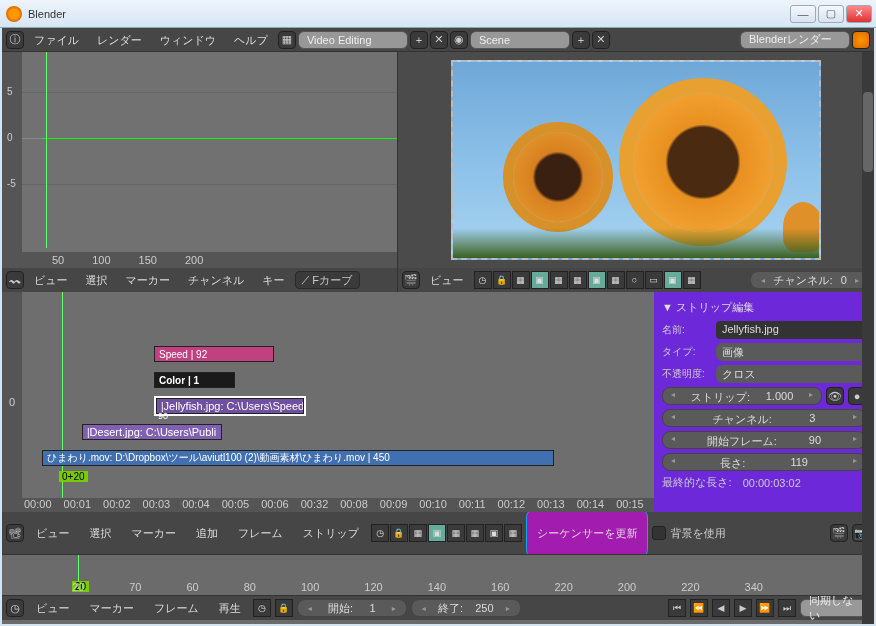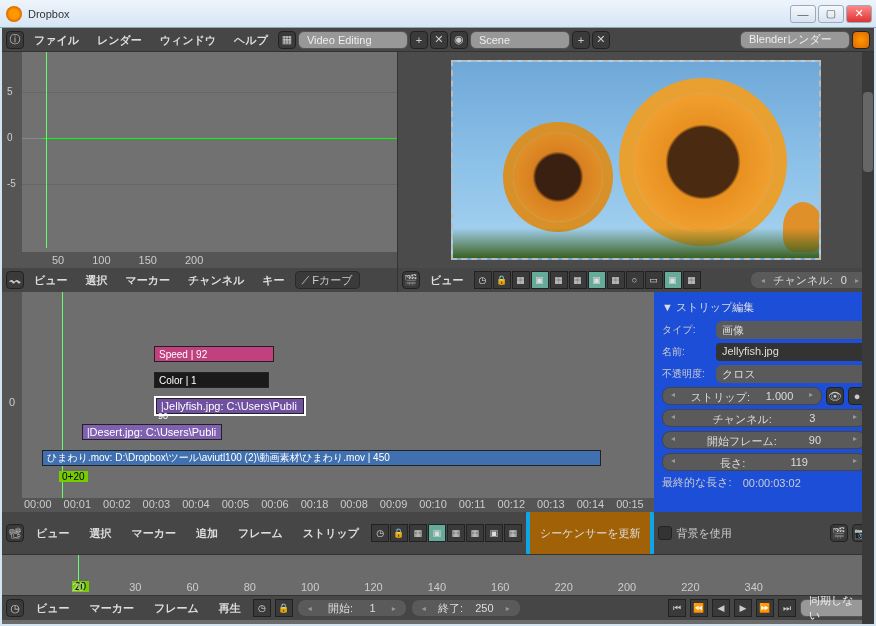--- a/index.html
+++ b/index.html
@@ -6,21 +6,21 @@
 body { width:876px; height:626px; background:#d4e4f0; overflow:hidden; }
 .titlebar { height:28px; background:linear-gradient(#eef4fb,#d6e5f5); border-bottom:1px solid #8aa; display:flex; align-items:center; padding:0 4px; }
 .titlebar .logo { width:16px; height:16px; background:radial-gradient(circle,#f90 40%,#d60 70%); border-radius:50%; margin:0 6px 0 2px; }
 .titlebar .title { color:#333; flex:1; }
 .winbtns { display:flex; gap:2px; margin-left:auto; }
 .winbtn { width:26px; height:18px; background:linear-gradient(#f5f8fc,#d8e4f0); border:1px solid #9ab; border-radius:3px; display:flex; align-items:center; justify-content:center; color:#555; }
 .winbtn.close { background:linear-gradient(#f88,#d33); color:#fff; }
 .app { width:872px; height:596px; margin:0 2px; background:#6b6b6b; color:#ddd; position:relative; }
 .topbar { height:24px; background:#464646; display:flex; align-items:center; padding:0 4px; gap:2px; border-bottom:1px solid #333; }
 .hdrbtn { height:18px; background:#3a3a3a; border:1px solid #2a2a2a; border-radius:4px; display:flex; align-items:center; padding:0 6px; color:#ccc; }
-.menuitem { padding:8px 8px; color:#ddd; line-height:24px;font-weight:bold; }
+.menuitem { padding:8px 8px; color:#ddd; line-height:24px; }
 .selbox { height:18px; background:#989898; border-radius:6px; padding:0 8px; display:flex; align-items:center; color:#eee; border:1px solid #555; }
 .smbtn { width:18px; height:18px; background:#3a3a3a; border:1px solid #222; border-radius:4px; display:flex; align-items:center; justify-content:center; color:#ccc; }
 .row2 { height:216px; display:flex; background:#5a5a5a; }
 .graph { flex:0 0 396px; background:#717171; position:relative; border-right:1px solid #333; }
 .graph .axisv { position:absolute; left:0; top:0; width:20px; height:100%; background:#555; }
 .graph .gridh { position:absolute; left:20px; right:0; border-top:1px solid #666; }
 .graph .axlab { position:absolute; left:5px; color:#ccc; font-size:10px; }
 .graph .curveline { position:absolute; left:40px; right:0; top:86px; border-top:1px solid #0f0; }
 .graph .playhead { position:absolute; top:0; bottom:20px; left:44px; width:1px; background:#6f6; }
 .graph .frameflag { position:absolute; bottom:4px; left:40px; background:#7c0; color:#000; padding:0 4px; font-size:10px; }
@@ -38,54 +38,54 @@
 .iconrow { display:flex; gap:1px; }
 .tico { width:18px; height:18px; background:#3a3a3a; border:1px solid #222; display:flex; align-items:center; justify-content:center; font-size:9px; }
 .tico.hl { background:#6a9; }
 .numfield { height:18px; background:#5a5a5a; border-radius:8px; padding:0 10px; display:flex; align-items:center; justify-content:space-between; min-width:80px; color:#ddd; border:1px solid #444; }
 .numfield .arr { color:#999; font-size:8px; }
 .seqarea { height:220px; display:flex; clear:both; }
 .seqleft { width:20px; background:#555; display:flex; align-items:center; justify-content:center; color:#ccc; }
 .seqmain { flex:1; background:#6e6e6e; position:relative; }
 .strip { position:absolute; height:16px; border:1px solid #222; display:flex; align-items:center; padding:0 4px; font-size:10px; color:#fff; overflow:hidden; white-space:nowrap; }
 .strip.speed { background:#c04080; top:54px; left:132px; width:120px; }
-.strip.color { background:#1a1a1a; top:80px; left:132px; width:115px; }
+.strip.color { background:#1a1a1a; top:80px; left:132px; width:81px;font-weight:bold; }
 .strip.jelly { background:#7050a0; top:106px; left:134px; width:148px; outline:2px solid #fff; }
 .strip.desert { background:#8060b0; top:132px; left:60px; width:140px; }
-.strip.mov { background:#4070b0; top:158px; left:20px; width:559px; }
+.strip.mov { background:#4070b0; top:158px; left:20px; width:512px; }
 .seqframe { position:absolute; bottom:30px; left:37px; background:#7c0; color:#000; padding:0 3px; font-size:10px; }
 .seqmain .playhead { position:absolute; top:0; bottom:14px; left:40px; width:1px; background:#6f6; }
 .seqruler { position:absolute; bottom:0; left:0; right:0; height:14px; background:#555; display:flex; gap:12px; font-size:9px; color:#ccc; padding-left:2px; overflow:hidden; }
-.props { width:220px; background:#1d4ed8; padding:6px 8px; overflow-y:auto; }
+.props { width:220px; background:#6d28d9; padding:6px 8px; overflow-y:auto; }
 .props .phdr { color:#ddd; font-size:11px; padding:2px 0 6px; }
 .prow { display:flex; align-items:center; margin-bottom:4px; gap:4px; }
 .prow .lbl { width:50px; color:#ccc; font-size:10px; }
 .pinput { flex:1; background:#333; border-radius:4px; padding:2px 6px; color:#ddd; height:18px; }
 .psel { flex:1; background:#5a5a5a; border-radius:6px; padding:2px 6px; color:#ddd; height:18px; }
 .pnum { background:#5a5a5a; border-radius:8px; padding:2px 8px; color:#ddd; height:18px; display:flex; justify-content:space-between; border:1px solid #444; }
 .pnum .arr { color:#999; font-size:8px; }
 .botseq { height:42px; background:#464646; display:flex; align-items:center; padding:0 4px; gap:4px; clear:both; }
-.pillbtn { background:#a16207; border-radius:8px; padding:16px 10px; border:4px solid #0ea5e9; color:#ddd; }
+.pillbtn { background:#a21caf; border-radius:8px; padding:16px 10px; border:1px solid #0ea5e9; color:#ddd; }
 .cbx { width:14px; height:14px; background:#333; border:1px solid #222; border-radius:3px; }
 .miniruler { height:42px; background:#6b6b6b; position:relative; border-top:1px solid #333; border-bottom:1px solid #333; }
 .miniruler .ph { position:absolute; top:0; bottom:14px; left:76px; width:1px; background:#6f6; }
 .miniruler .fr { position:absolute; top:26px; left:70px; background:#7c0; color:#000; padding:0 3px; font-size:10px; }
 .miniruler .ticks { position:absolute; bottom:0; left:20px; right:0; height:14px; display:flex; gap:45px; font-size:10px; color:#ccc; padding-left:50px; }
 .bottombar { height:24px; background:#464646; display:flex; align-items:center; padding:0 4px; gap:4px; }
 .pb { width:18px; height:18px; background:#3a3a3a; border:1px solid #222; display:flex; align-items:center; justify-content:center; font-size:9px; color:#ccc; }
 .scrollv { position:absolute; right:0; top:24px; bottom:0; width:12px; background:#3a3a3a; }
 .scrollv .thumb { background:#666; border-radius:4px; margin:40px 1px; height:80px; }
 .smlabel { position:absolute; top:119px; left:136px; font-size:9px; color:#fff; }
 </style>
 </head>
 <body>
 
 <div class="titlebar">
   <div class="logo"></div>
-  <div class="title">Dropbox</div>
+  <div class="title">Blender</div>
   <div class="winbtns">
     <div class="winbtn">—</div>
     <div class="winbtn">▢</div>
     <div class="winbtn close">✕</div>
   </div>
 </div>
 
 <div class="app">
 
   <div class="topbar">
@@ -173,53 +173,53 @@
         <span class="arr">▸</span>
       </div>
   </div>
 
   <div class="seqarea">
     <div class="seqleft">0</div>
     <div class="seqmain">
       <div class="playhead"></div>
       <div class="strip speed">Speed | 92</div>
       <div class="strip color">Color | 1</div>
-      <div class="strip jelly">| <span>Jellyfish.jpg: C:\Users\Publi</span></div>
+      <div class="strip jelly">| <span>Jellyfish.jpg: C:\Users\Speed</span></div>
       <div class="smlabel">90</div>
       <div class="strip desert">| <span>Desert.jpg: C:\Users\Publi</span></div>
       <div class="strip mov">ひまわり.mov: D:\Dropbox\ツール\aviutl100 (2)\動画素材\ひまわり.mov | 450</div>
       <div class="seqframe">0+20</div>
       <div class="seqruler">
         <span>00:00</span>
           <span>00:01</span>
           <span>00:02</span>
           <span>00:03</span>
           <span>00:04</span>
           <span>00:05</span>
           <span>00:06</span>
-          <span>00:18</span>
+          <span>00:32</span>
           <span>00:08</span>
           <span>00:09</span>
           <span>00:10</span>
           <span>00:11</span>
           <span>00:12</span>
           <span>00:13</span>
           <span>00:14</span>
           <span>00:15</span>
       </div>
     </div>
     <div class="props">
       <div class="phdr">▼ ストリップ編集</div>
       <div class="prow">
+          <span class="lbl">名前:</span>
+          <div class="pinput">Jellyfish.jpg</div>
+        </div>
+      <div class="prow">
           <span class="lbl">タイプ:</span>
           <div class="psel">画像</div>
-        </div>
-      <div class="prow">
-          <span class="lbl">名前:</span>
-          <div class="pinput">Jellyfish.jpg</div>
         </div>
       <div class="prow">
           <span class="lbl">不透明度:</span>
           <div class="psel">クロス</div>
         </div>
       <div class="prow">
           <div class="pnum" style="flex:1">
             <span class="arr">◂</span>
             <span>ストリップ:</span>
             <span>1.000</span>
@@ -280,21 +280,21 @@
     <div style="flex:1"></div>
     <div class="smbtn">🎬</div>
     <div class="smbtn">📷</div>
   </div>
 
   <div class="miniruler">
     <div class="ph"></div>
     <div class="fr">20</div>
     <div class="ticks">
       <span>20</span>
-        <span>30</span>
+        <span>70</span>
         <span>60</span>
         <span>80</span>
         <span>100</span>
         <span>120</span>
         <span>140</span>
         <span>160</span>
         <span>220</span>
         <span>200</span>
         <span>220</span>
         <span>340</span>

